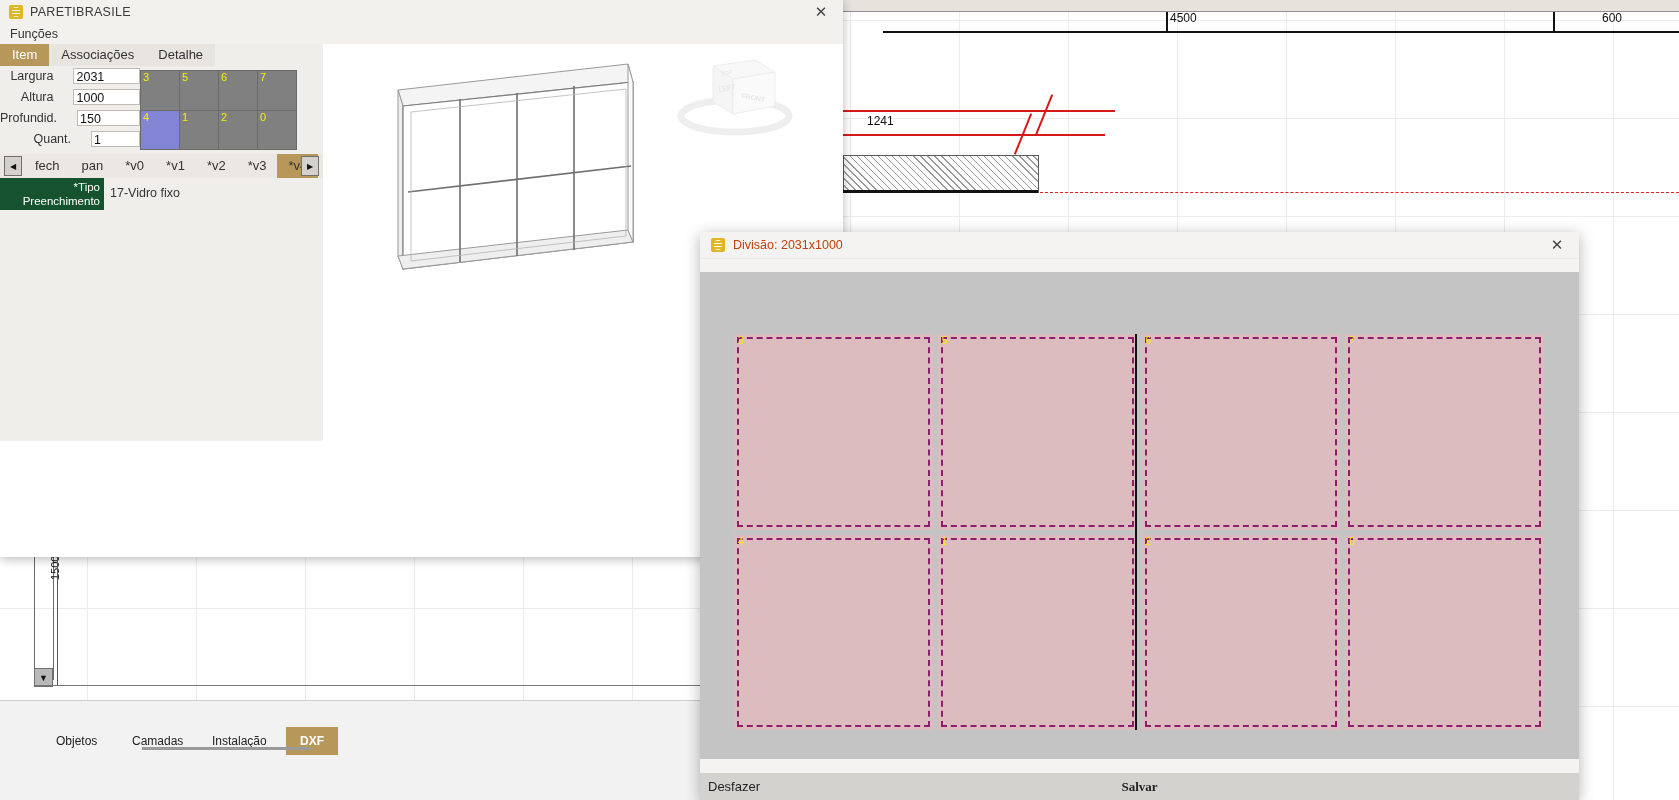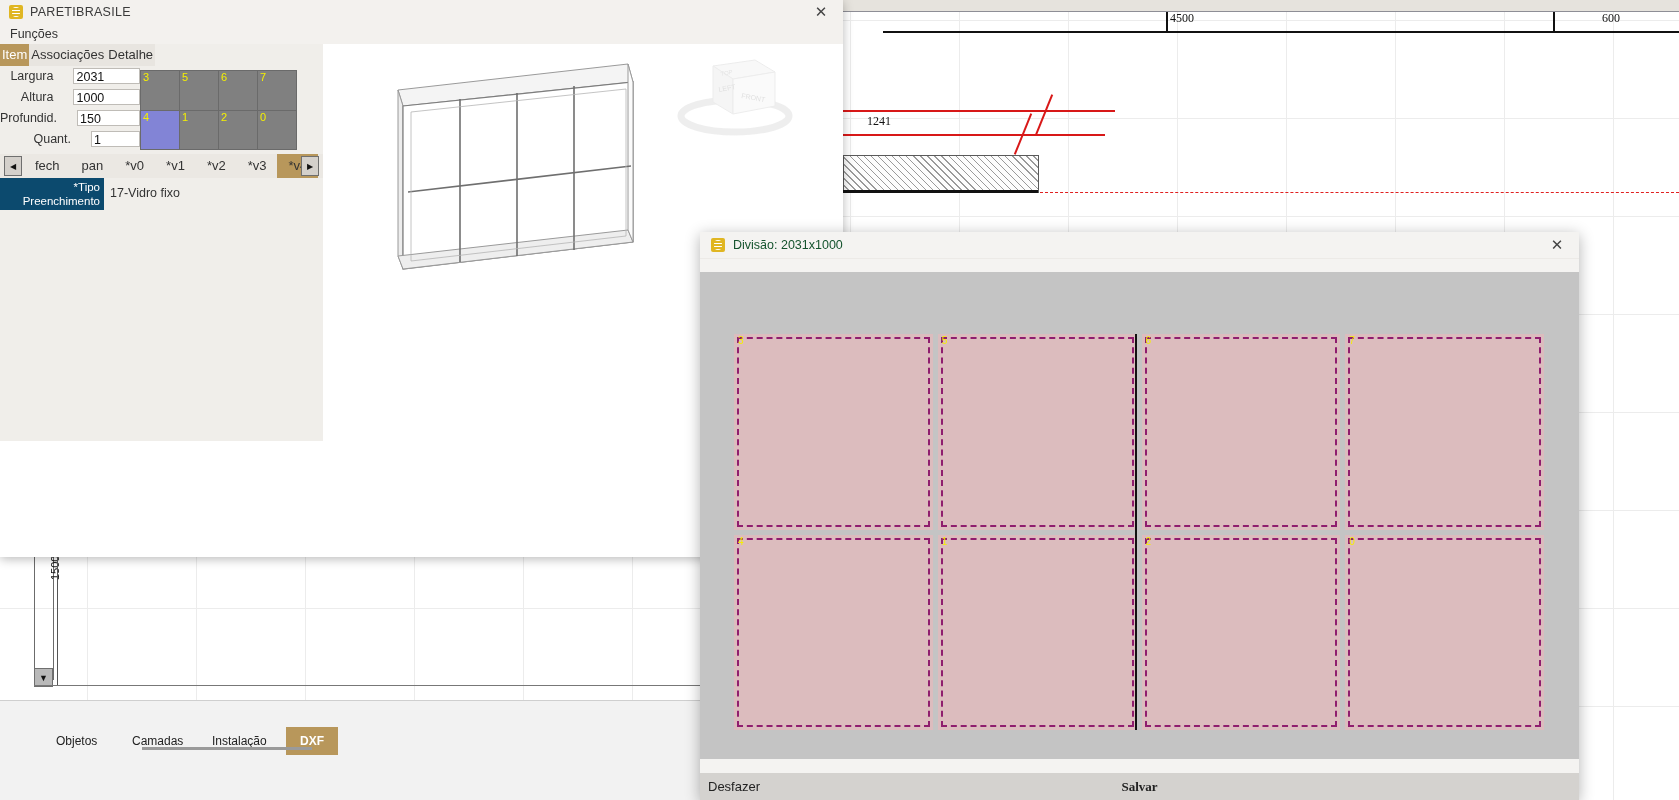--- a/index.html
+++ b/index.html
@@ -11,21 +11,21 @@
   
   #cad-canvas{position:absolute;left:0;top:0;width:1679px;height:800px;background:#fff;}
   .cad-grid{position:absolute;left:0;top:0;width:1679px;height:800px;
     background-image:
       linear-gradient(to right,#ececec 1px,transparent 1px),
       linear-gradient(to bottom,#ececec 1px,transparent 1px);
     background-size:109px 98px;background-position:-22px 20px;}
   .cad-topbar{position:absolute;left:840px;top:0;width:839px;height:11px;background:#e6e3dd;border-bottom:1px solid #8e8e96;}
   .cad-hline{position:absolute;background:#111;height:2px;}
   .cad-vline{position:absolute;background:#111;width:2px;}
-  .cad-dim-label{position:absolute;font-size:12px;color:#111;font-family:Liberation Serif, serif;white-space:nowrap;}
+  .cad-dim-label{position:absolute;font-size:12px;color:#111;font-family:Liberation Sans, sans-serif;white-space:nowrap;}
   .red-line{position:absolute;background:#d81818;height:1.5px;}
   .red-slash{position:absolute;width:2px;background:#d81818;transform-origin:center;}
   .red-dashed{position:absolute;height:0;border-top:1.5px dashed #e02020;}
   .hatch-block{position:absolute;background:
      repeating-linear-gradient(45deg,#fdfdfd 0 4px,#9a9a9a 4px 5px);
      border:1px solid #5a5a5a;}
   .hatch-base{position:absolute;height:3px;background:#111;}
 
   
   .vdim-box{position:absolute;border-left:1px solid #6b6b6b;border-right:1px solid #6b6b6b;}
@@ -45,55 +45,55 @@
   .pb-appicon{width:14px;height:14px;margin:0 7px 0 9px;background:#e0b622;border-radius:2px;position:relative;flex:none;}
   .pb-appicon:after{content:"";position:absolute;left:3px;top:2px;width:8px;height:10px;
      background:repeating-linear-gradient(to bottom,#fff 0 1px,transparent 1px 3px);border-radius:4px;}
   .pb-title{font-size:12.5px;color:#3a3a3a;letter-spacing:.3px;}
   .pb-close{position:absolute;right:0;top:0;width:44px;height:24px;display:flex;align-items:center;justify-content:center;
      font-size:15px;color:#444;}
   .pb-menubar{height:20px;background:#f3f1ee;display:flex;align-items:center;padding-left:10px;}
   .pb-menuitem{font-size:12.5px;color:#333;}
   .pb-panel{position:absolute;left:0;top:44px;width:323px;height:397px;background:#f0eeea;border-right:1px solid #d8d5d0;}
   .pb-tabrow{display:flex;height:22px;background:#f0eeea;}
-  .pb-tab{padding:0 2px;height:22px;line-height:22px;font-size:13px;color:#333;background:#e8e5e0;}
+  .pb-tab{padding:0 12px;height:22px;line-height:22px;font-size:13px;color:#333;background:#e8e5e0;}
   .pb-tab.active{background:#b8975b;color:#fff;}
   .pb-form{position:absolute;left:0;top:22px;width:140px;}
   .pb-row{display:flex;align-items:center;height:20px;margin-bottom:1px;}
   .pb-label{width:76px;text-align:right;font-size:12.5px;color:#333;padding-right:20px;}
   .pb-input{height:16px;border:1px solid #bfbcb7;background:#fff;font-size:12.5px;color:#111;
      padding:0 2px;line-height:16px;font-family:"Liberation Sans",sans-serif;box-sizing:border-box;}
   
   #division-minigrid{position:absolute;left:140px;top:26px;width:155px;height:78px;
      display:grid;grid-template-columns:repeat(4,1fr);grid-template-rows:repeat(2,1fr);
      border:1px solid #6a6a6a;background:#6a6a6a;gap:1px;}
   .mini-cell{background:#808080;position:relative;}
   .mini-cell.sel{background:#8284d6;}
   .mini-cell span{position:absolute;left:2px;top:0px;font-size:11px;color:#f5f000;line-height:12px;}
   
   #vtabstrip{position:absolute;left:0;top:110px;width:323px;height:24px;background:#ebe8e3;display:flex;align-items:center;}
   .arrow-btn{width:16px;height:18px;border:1px solid #6f6f6f;background:#d4d0cb;display:flex;align-items:center;
      justify-content:center;font-size:8px;color:#111;flex:none;}
   .vtab{padding:0 11px;height:24px;line-height:24px;font-size:13px;color:#333;flex:none;}
   .vtab.active{background:#b8975b;color:#333;}
   #prop-row{position:absolute;left:0;top:134px;width:323px;height:32px;display:flex;align-items:stretch;}
-  .prop-key{width:104px;background:#0c4a6e;color:#fff;font-size:11.5px;text-align:right;padding:2px 4px 0 0;
+  .prop-key{width:104px;background:#14532d;color:#fff;font-size:11.5px;text-align:right;padding:2px 4px 0 0;
      box-sizing:border-box;line-height:14px;}
   .prop-val{flex:1;font-size:12.5px;color:#333;padding:8px 0 0 6px;}
   #viewport3d{position:absolute;left:323px;top:44px;width:520px;height:397px;background:#fff;overflow:hidden;}
 
   
   #divisao-dialog{position:absolute;left:700px;top:232px;width:879px;height:568px;background:#f4f3f1;
      box-shadow:0 3px 14px rgba(0,0,0,.3);}
   .dlg-titlebar{height:26px;background:#f4f3f1;display:flex;align-items:center;position:relative;
      border-bottom:1px solid #eceae7;}
   .dlg-appicon{width:14px;height:14px;margin:0 8px 0 11px;background:#e0b622;border-radius:2px;position:relative;flex:none;}
   .dlg-appicon:after{content:"";position:absolute;left:3px;top:2px;width:8px;height:10px;
      background:repeating-linear-gradient(to bottom,#fff 0 1px,transparent 1px 3px);border-radius:4px;}
-  .dlg-title{font-size:12.5px;color:#14532d;}
+  .dlg-title{font-size:12.5px;color:#c2410c;}
   .dlg-close{position:absolute;right:0;top:0;width:44px;height:26px;display:flex;align-items:center;
      justify-content:center;font-size:15px;color:#444;}
   #divisao-workarea{position:absolute;left:0;top:40px;width:879px;height:487px;background:#c4c4c4;}
   #divisao-grid{position:absolute;left:34px;top:62px;width:810px;height:396px;
      display:grid;grid-template-columns:repeat(4,1fr);grid-template-rows:repeat(2,1fr);gap:5px;}
   .dcell{background:#dcbcbe;position:relative;}
   .dcell-inner{position:absolute;left:3px;top:3px;right:3px;bottom:3px;border:2px dashed #8f1d6e;}
   .dcell-tag{position:absolute;left:4px;top:1px;font-size:10px;color:#f5f000;line-height:11px;}
   .dcell-sep{position:absolute;top:0;bottom:0;width:2px;background:#111;}
   #dlg-buttonbar{position:absolute;left:0;bottom:0;width:879px;height:27px;background:#d4d2cf;}

